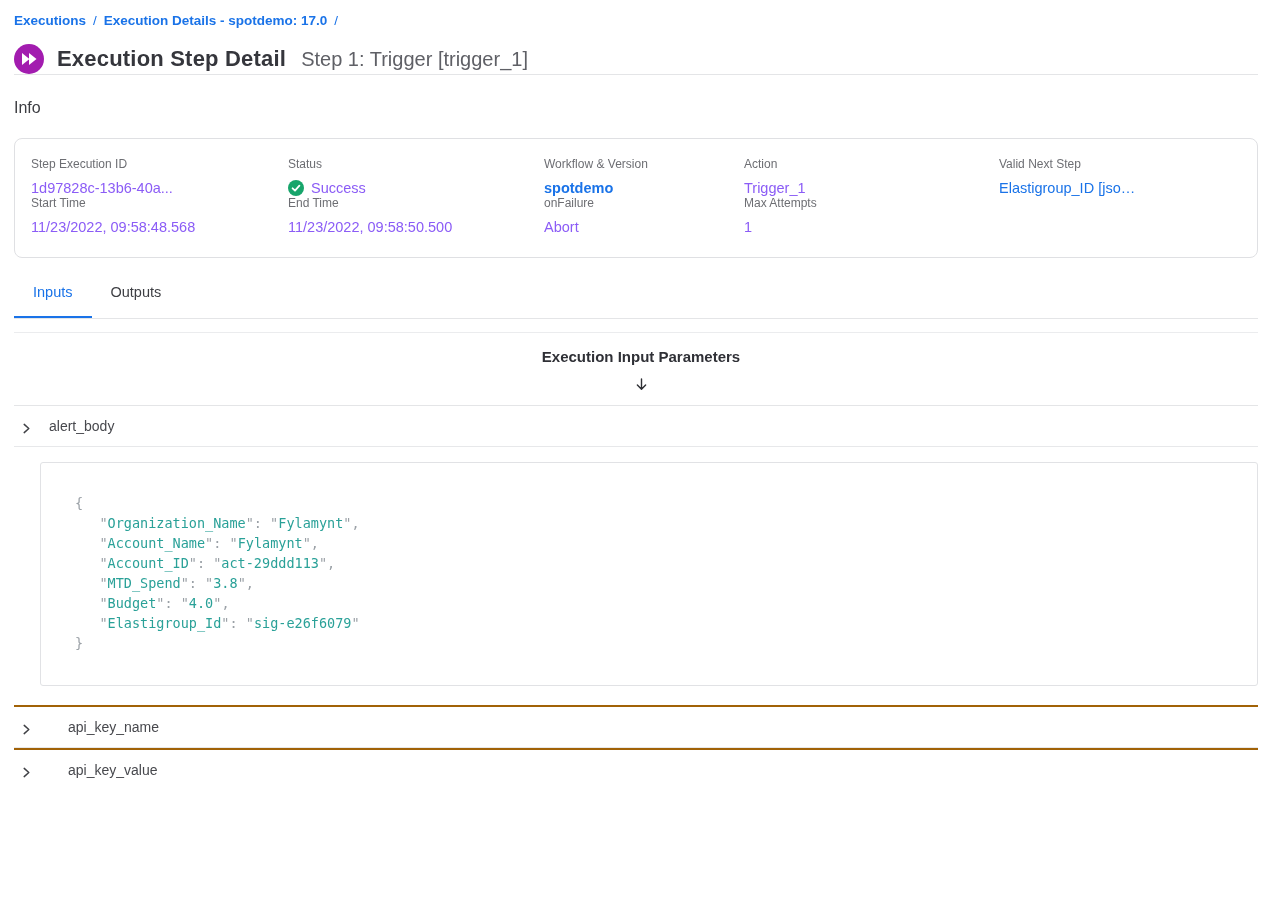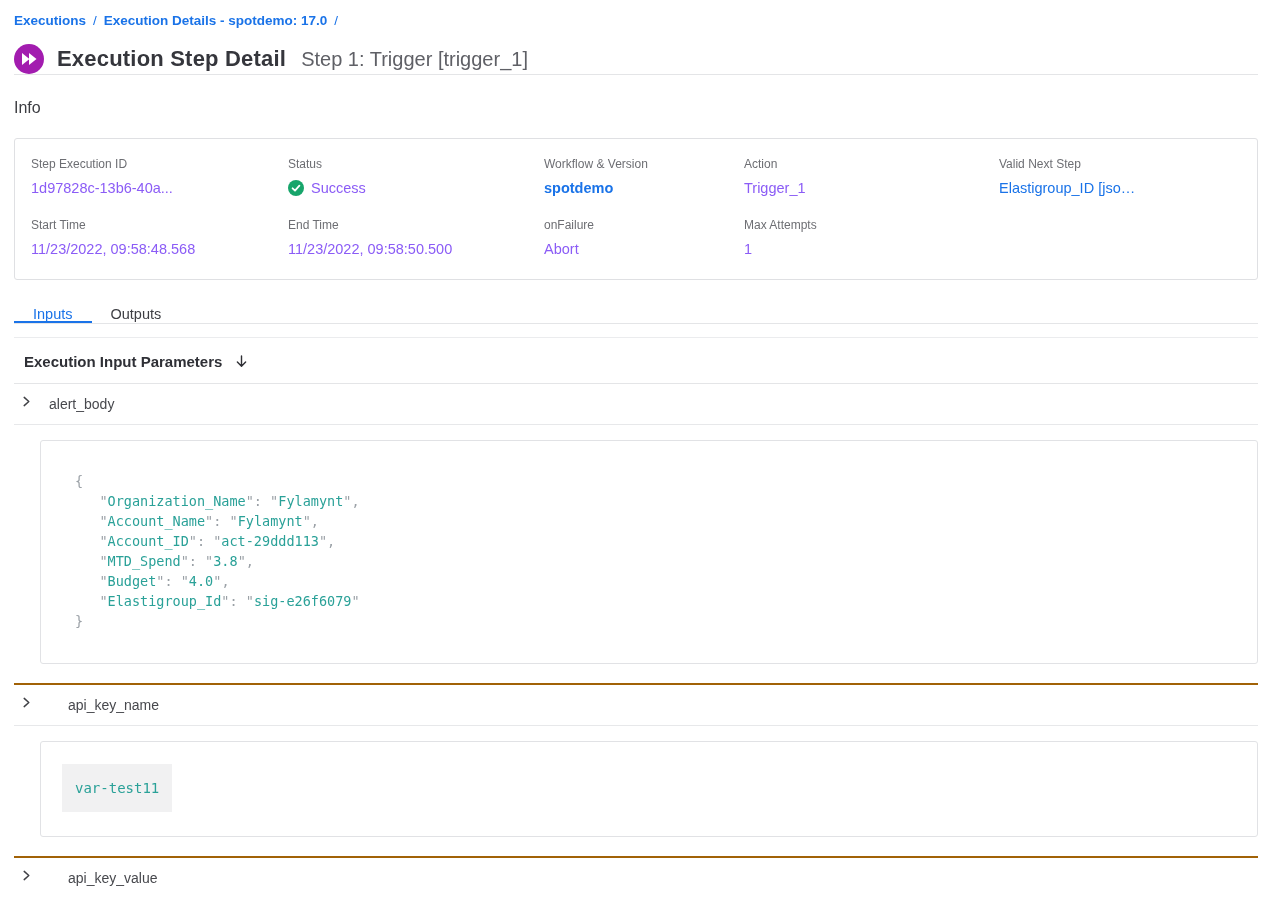--- a/index.html
+++ b/index.html
@@ -20,43 +20,43 @@
 
   
   .title-row { display: flex; align-items: center; gap: 13px;
     margin-top: 16px; border-bottom: 1px solid #e4e5e7; }
   .logo { width: 30px; height: 30px; flex: none; display: block; }
   .page-title { font-size: 22px; font-weight: 700; color: #35363c; margin: 0; letter-spacing: .2px; }
   .page-subtitle { font-size: 20px; color: #5f6066; margin-left: 2px; }
 
   
   .info-title { margin: 24px 0 0; font-size: 16px; font-weight: 500; color: #3c3d42; }
-  .info-card { margin-top: 21px; border: 1px solid #dfe0e3; border-radius: 3px;
+  .info-card { margin-top: 21px; border: 1px solid #dfe0e3; border-radius: 8px;
     padding: 18px 16px 22px; display: grid;
-    grid-template-columns: 257px 256px 200px 255px 1fr; row-gap: 22px; }
+    grid-template-columns: 257px 256px 200px 255px 1fr; }
   .info-label { font-size: 12px; color: #6d6e73; margin-bottom: 9px; }
   .info-value { font-size: 14.5px; color: #8b5cf6; }
   .info-value.link { color: #1a73e8; cursor: pointer; }
   .info-value.link.bold { font-weight: 600; }
   .status-value { display: flex; align-items: center; gap: 7px; }
   .check-icon { width: 16px; height: 16px; flex: none; }
 
   
   .tabs { display: flex; margin-top: 16px; border-bottom: 1px solid #e4e5e7; }
-  .tab { padding: 10px 19px 1px; font-size: 14.5px; color: #3d3e43; cursor: pointer; }
+  .tab { padding: 10px 19px 18px; font-size: 14.5px; color: #3d3e43; cursor: pointer; }
   .tab.active { color: #1a73e8; box-shadow: inset 0 -2px 0 #1a73e8; }
   .tabs-sub-divider { border-bottom: 1px solid #ebecee; margin-top: 13px; }
 
   
   .params-title-row { display: flex; align-items: center; gap: 12px;
     padding: 15px 0 13px 10px; border-bottom: 1px solid #e4e5e7;
-    font-size: 15px; font-weight: 600; color: #2f3036; }
+    font-size: 15px; font-weight: 600; color: #2f3036; flex-direction: column; }
   .download-icon { width: 15px; height: 15px; cursor: pointer; }
 
-  .param-row { display: flex; align-items: flex-start; gap: 17px;
+  .param-row { display: flex; align-items: flex-end; gap: 17px;
     padding: 12px 0 12px 7px; border-bottom: 1px solid #e7e8ea;
     font-size: 14px; color: #47484d; cursor: pointer; }
   .param-row.bt { border-top: 2px solid #a16207; gap: 36px; }
   .param-row.nb { border-bottom: none; }
   .chev { width: 11px; height: 11px; flex: none; }
 
   .param-content { padding: 15px 0 19px 26px; }
   .code-box { border: 1px solid #e1e2e5; border-radius: 3px; padding: 30px 20px 32px 34px; }
   pre.code { margin: 0; font-family: "DejaVu Sans Mono", monospace;
     font-size: 13.5px; line-height: 20px; color: #9aa0a6; white-space: pre; }
@@ -181,25 +181,20 @@
     </div>
   </div>
 
   <div class="param-row bt">
     <svg class="chev" viewBox="0 0 12 12" aria-hidden="true">
       <path d="M3.5 1.5 L8.5 6 L3.5 10.5" stroke="#3f4045" stroke-width="1.6" fill="none" stroke-linecap="round" stroke-linejoin="round"></path>
     </svg>
     <span>api_key_name</span>
   </div>
 
-  <div class="param-content">
-    <div class="value-box">
-      <span class="value-chip">var-test11</span>
-    </div>
-  </div>
 
   <div class="param-row bt nb">
     <svg class="chev" viewBox="0 0 12 12" aria-hidden="true">
       <path d="M3.5 1.5 L8.5 6 L3.5 10.5" stroke="#3f4045" stroke-width="1.6" fill="none" stroke-linecap="round" stroke-linejoin="round"></path>
     </svg>
     <span>api_key_value</span>
   </div>
 
 </div>
 

